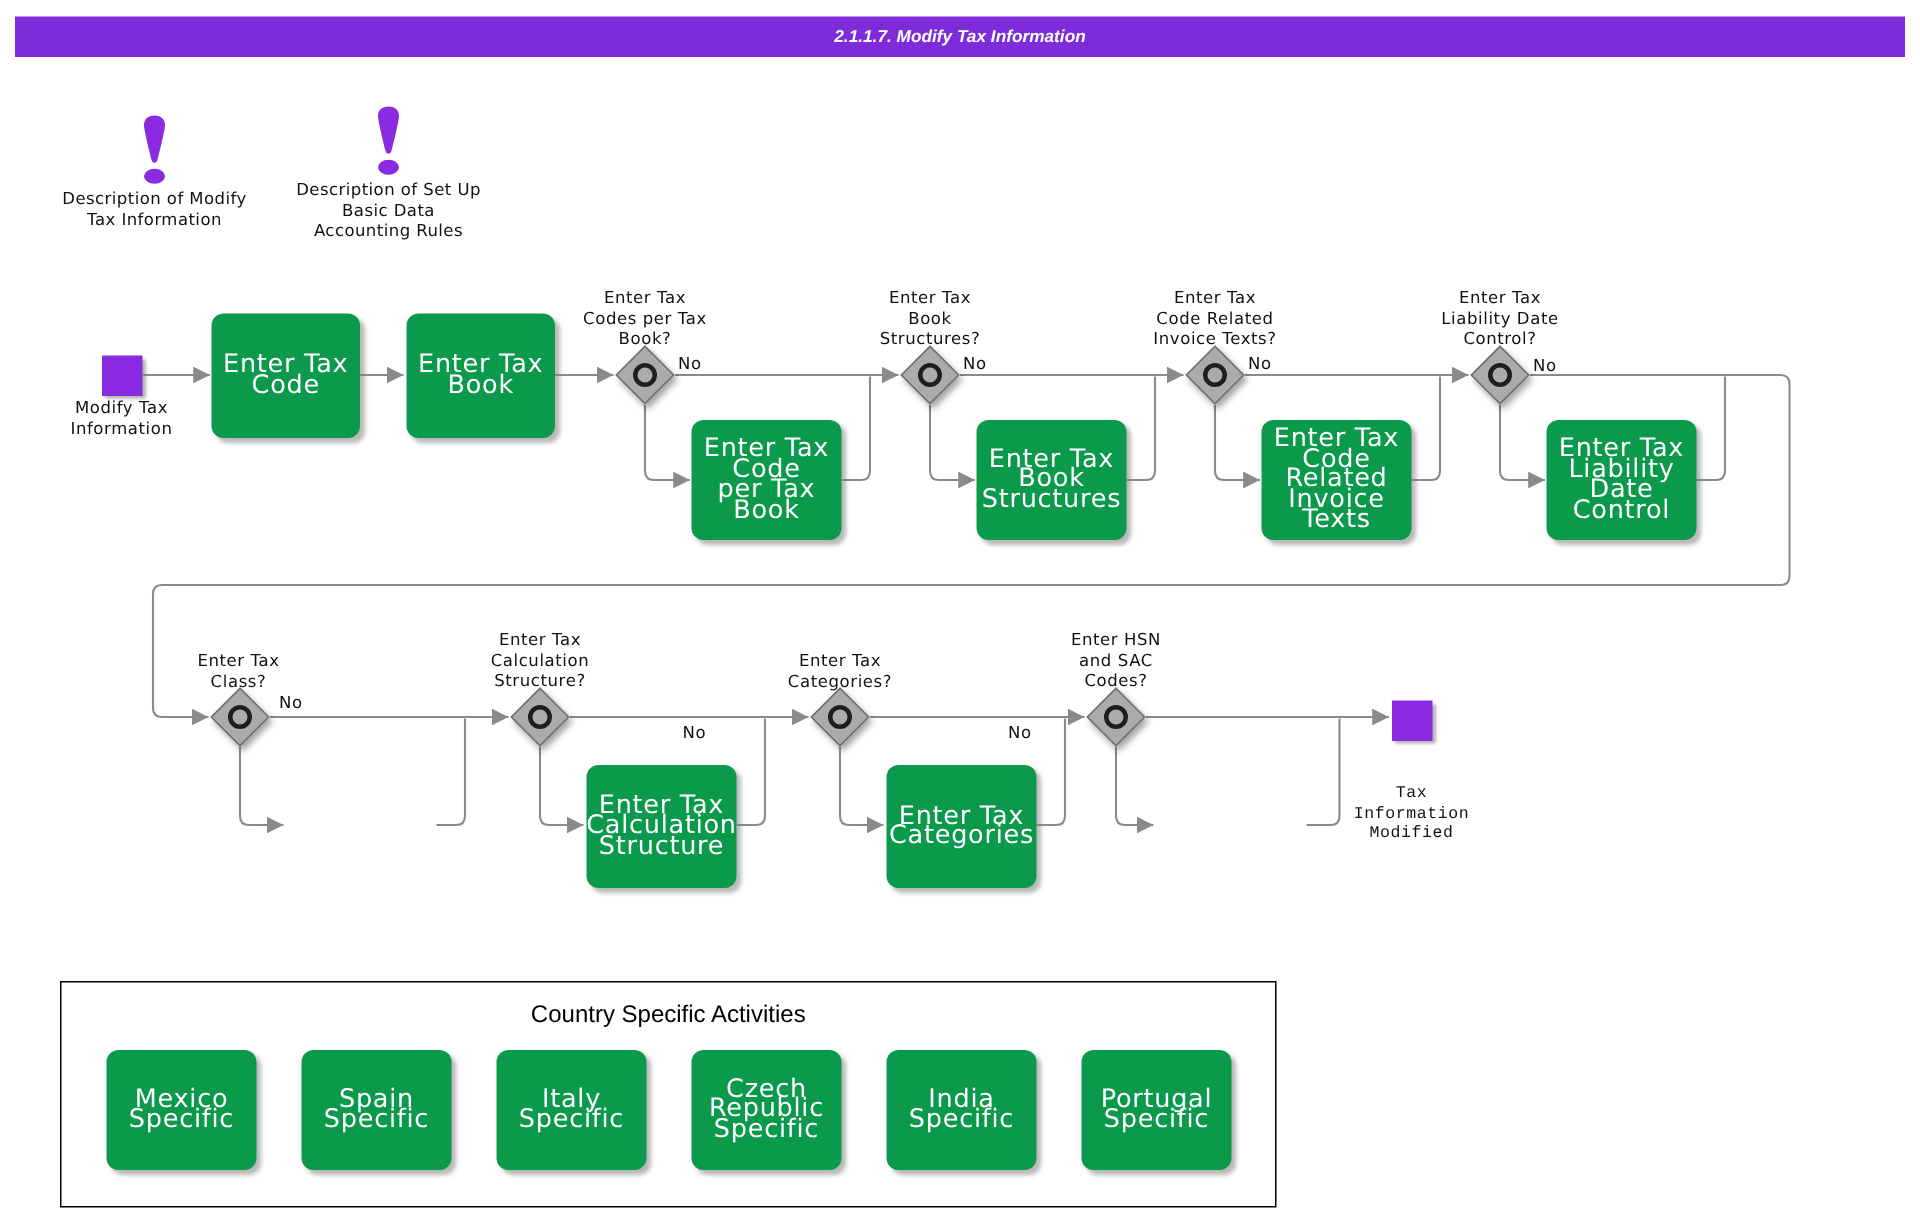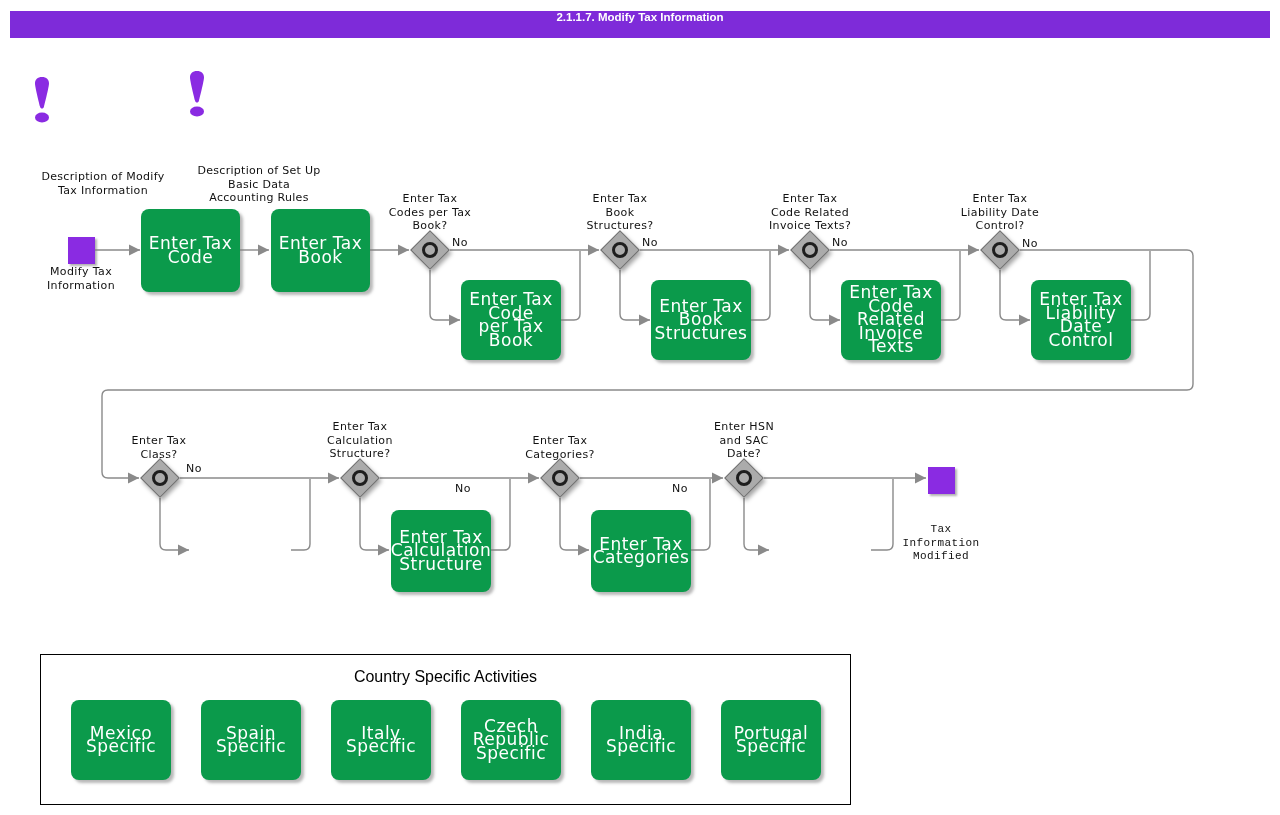--- a/index.html
+++ b/index.html
@@ -1,20 +1,20 @@
 <!DOCTYPE html>
 <html><head>
 <meta charset="utf-8">
 <style>
   html,body { margin:0; padding:0; background:#fff; }
   .canvas { position:relative; width:1280px; height:815px; background:#fff;
             font-family:"DejaVu Sans",sans-serif; overflow:hidden; }
 
   .titlebar { position:absolute; left:10px; top:11px; width:1260px; height:27px;
-              background:#7E2BD9; display:flex; align-items:flex-start; justify-content:center; }
+              background:#7E2BD9; display:flex; align-items:center; justify-content:center;font-style:italic; }
   .titlebar span { color:#fff; font-family:"Liberation Sans",sans-serif;
                    font-weight:bold; font-size:11.5px; }
 
   .wires { position:absolute; left:0; top:0; pointer-events:none; }
 
   .activity { position:absolute; background:#0B9A4B; border-radius:8px;
               box-shadow:3px 3px 3px rgba(125,125,125,.55); color:#fff;
               display:flex; align-items:center; justify-content:center; text-align:center;
               font-size:17px; line-height:13.5px; letter-spacing:.5px; white-space:pre-line;
               cursor:pointer; }
@@ -27,22 +27,22 @@
   .decision-shape { position:absolute; inset:0; background:#ABABAB;
                     border:1px solid #6F6F6F; transform:rotate(45deg); }
   .decision-ring { position:absolute; left:50%; top:50%; width:10px; height:10px;
                    border:3px solid #1E1E1E; border-radius:50%;
                    transform:translate(-50%,-50%); }
 
   .flow-label { position:absolute; font-size:11px; line-height:13.5px; letter-spacing:.4px;
                 color:#111; text-align:center; white-space:pre-line; }
   .no-label { position:absolute; font-size:11px; letter-spacing:.4px; color:#111; }
 
-  .note { position:absolute; display:flex; flex-direction:column; 
-          cursor:pointer;gap:44px; }
+  .note { position:absolute; display:flex; flex-direction:column; align-items:center;
+          cursor:pointer; }
   .note-label { font-size:11px; line-height:13.5px; letter-spacing:.3px; color:#111;
                 text-align:center; white-space:pre-line; margin-top:2px; }
 
   .country { position:absolute; left:40px; top:654px; width:809px; height:149px;
              border:1px solid #000; }
   .country-title { position:absolute; top:13px; left:0; right:0; text-align:center;
                    font-family:"Liberation Sans",sans-serif; font-size:16px; color:#000; }
   .country .activity { top:45px; width:100px; height:80px; }
 </style>
 </head>
@@ -190,21 +190,21 @@
 Control?</div>
   <div class="flow-label" style="left:104px;top:434px;width:110px;">Enter Tax
 Class?</div>
   <div class="flow-label" style="left:305px;top:420px;width:110px;">Enter Tax
 Calculation
 Structure?</div>
   <div class="flow-label" style="left:505px;top:434px;width:110px;">Enter Tax
 Categories?</div>
   <div class="flow-label" style="left:689px;top:420px;width:110px;">Enter HSN
 and SAC
-Date?</div>
+Codes?</div>
 
   <span class="no-label" style="left:452px;top:236px;">No</span>
   <span class="no-label" style="left:642px;top:236px;">No</span>
   <span class="no-label" style="left:832px;top:236px;">No</span>
   <span class="no-label" style="left:1022px;top:237px;">No</span>
   <span class="no-label" style="left:186px;top:462px;">No</span>
   <span class="no-label" style="left:455px;top:482px;">No</span>
   <span class="no-label" style="left:672px;top:482px;">No</span>
   <span class="no-label" style="left:770px;top:462px;"></span>
 

